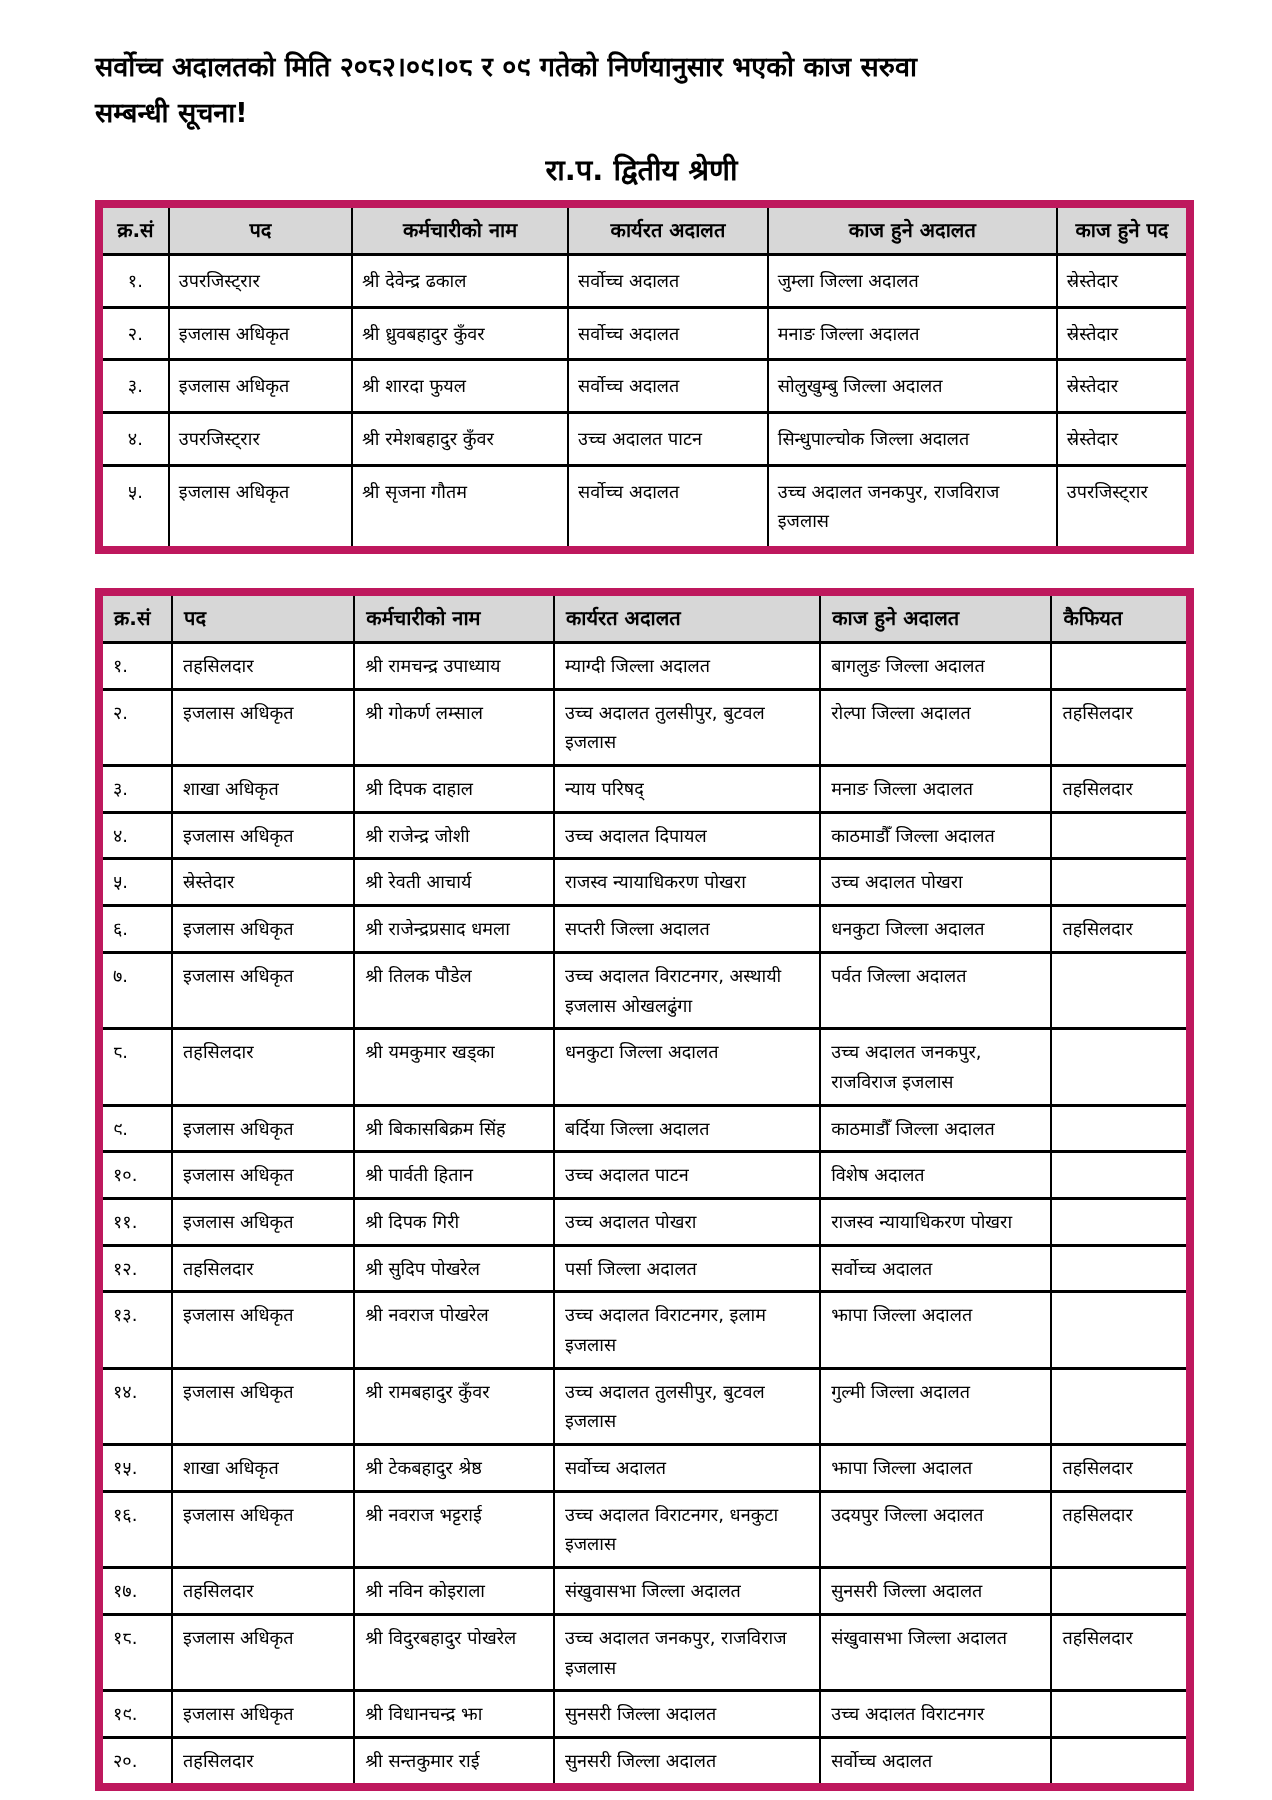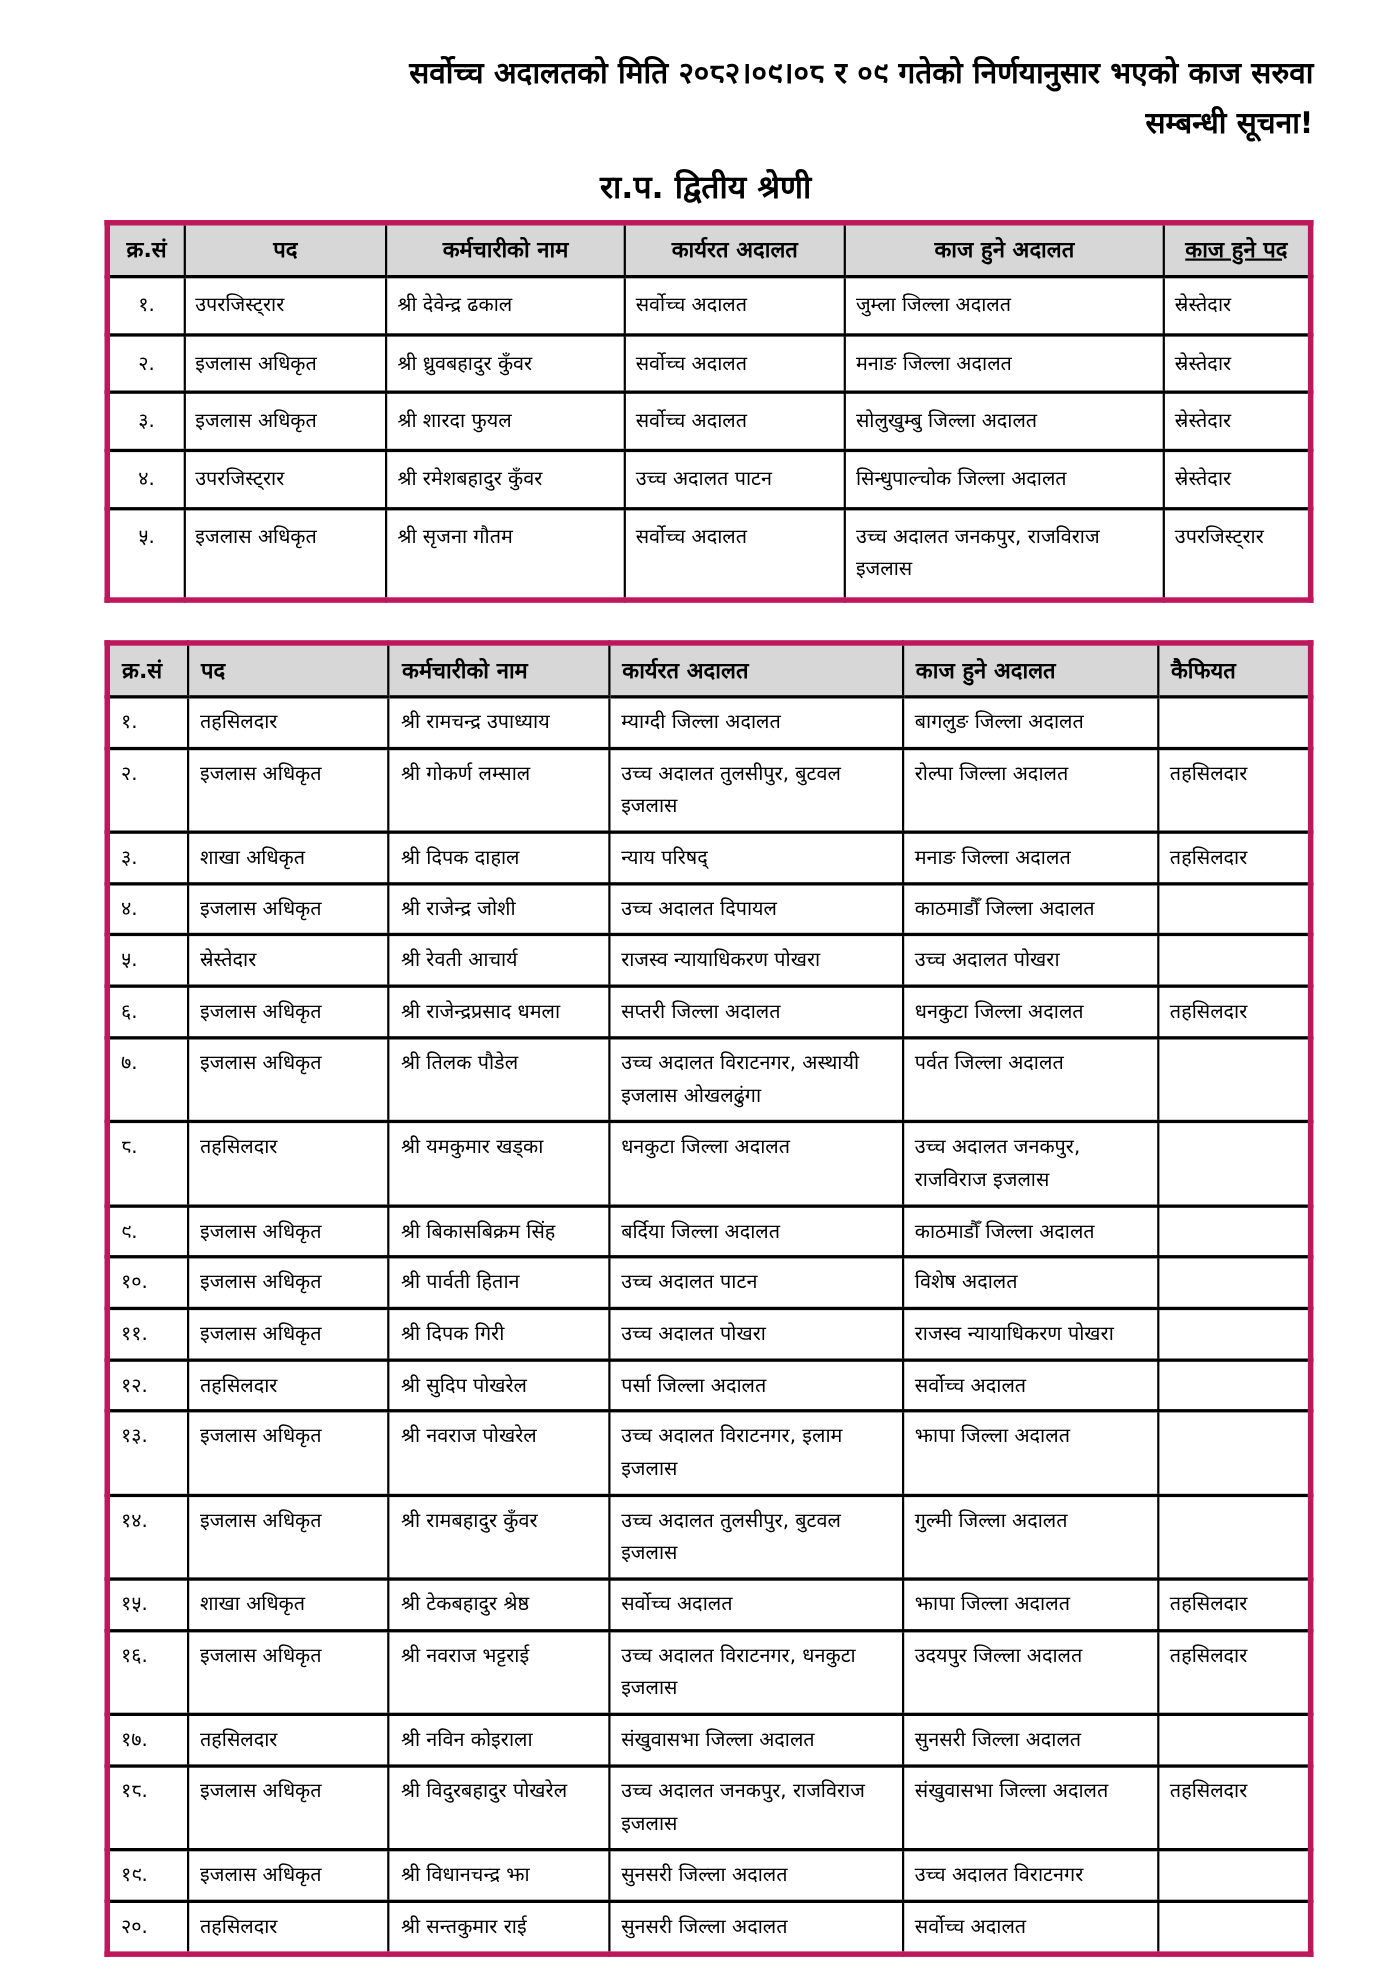--- a/index.html
+++ b/index.html
@@ -1,40 +1,40 @@
 <!DOCTYPE html>
 <html lang="ne"><head>
 <meta charset="utf-8">
 <style>
   * { margin:0; padding:0; box-sizing:border-box; }
   html,body { width:1272px; height:1800px; background:#ffffff; overflow:hidden;
               font-family:"DejaVu Sans","Liberation Sans",sans-serif; color:#000; }
   .page { width:1272px; height:1800px; padding:44px 78px 0 95px; }
 
-  .doc-title { text-align:right; font-weight:bold; font-size:27px; line-height:1.72;
+  .doc-title { text-align:left; font-weight:bold; font-size:27px; line-height:1.72;
                margin-bottom:10px; }
 
   .section-heading { font-weight:bold; font-size:29px; margin:12px 0 12px -6px;text-align:center; }
   .section-2 { margin-top:34px; }
 
   table.tbl { border-collapse:collapse; width:100%; table-layout:fixed;
-              border:5px solid #be185d; }
+              border:8px solid #be185d; }
   .tbl th, .tbl td { border:2px solid #000; vertical-align:top; word-wrap:break-word; }
   .tbl tr { border-top:3px solid #000; border-bottom:3px solid #000; }
   .tbl thead th { background:#d7d7d7; font-weight:bold; font-size:20px;
                   padding:8px 9px 10px 9px; border-bottom:3px solid #000; }
   .tbl td { font-size:18px; padding:8px 9px; line-height:1.65; }
 
   
   .t0 thead th { text-align:center; }
   .t0 td { padding:10px 9px; }
   .t0 td:first-child { text-align:center; }
   .t0 th:nth-child(1){width:6.4%;}  .t0 th:nth-child(2){width:16.8%;}
   .t0 th:nth-child(3){width:19.8%;} .t0 th:nth-child(4){width:18.3%;}
-  .t0 th:nth-child(5){width:26.5%;} .t0 th:nth-child(6){width:12.2%;text-decoration:underline;}
+  .t0 th:nth-child(5){width:26.5%;} .t0 th:nth-child(6){width:12.2%;}
 
   
   .t1 thead th { text-align:left; padding-left:11px; }
   .t1 td { padding:7px 10px; }
   .t1 th:nth-child(1){width:6.7%;}  .t1 th:nth-child(2){width:16.7%;}
   .t1 th:nth-child(3){width:18.3%;} .t1 th:nth-child(4){width:24.4%;}
   .t1 th:nth-child(5){width:21.2%;} .t1 th:nth-child(6){width:12.7%;margin-top:46px;}
 </style>
 </head>
 <body>

